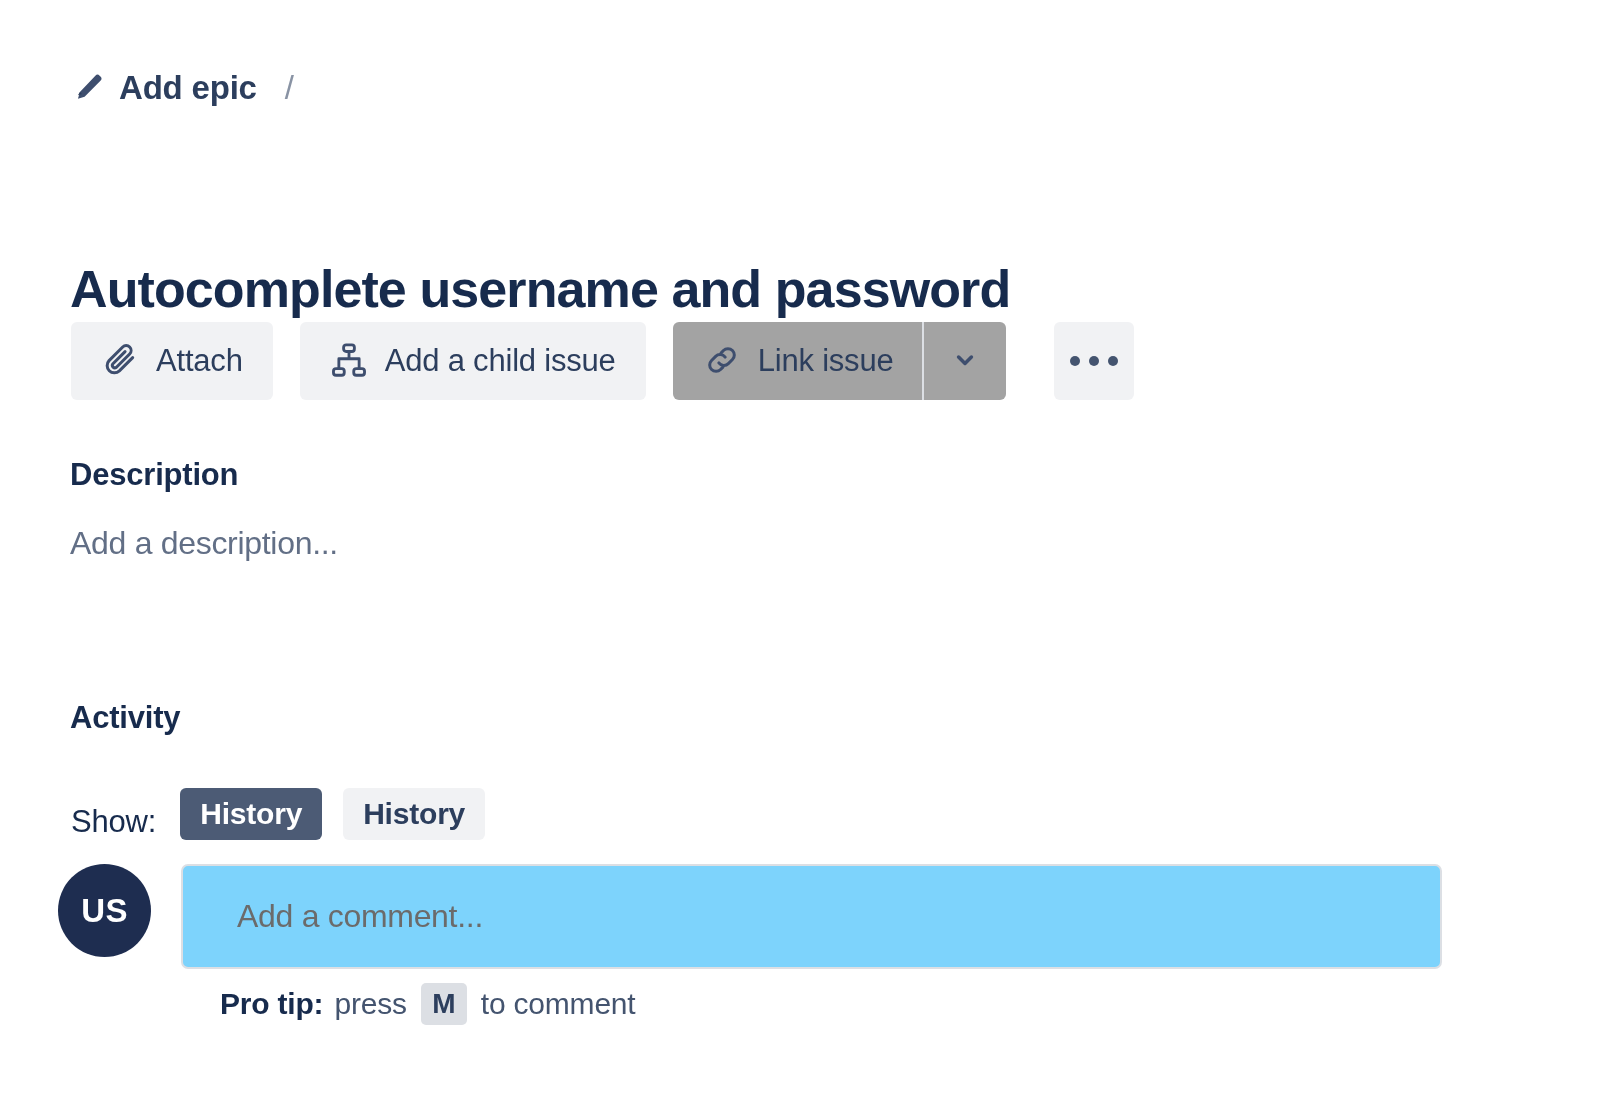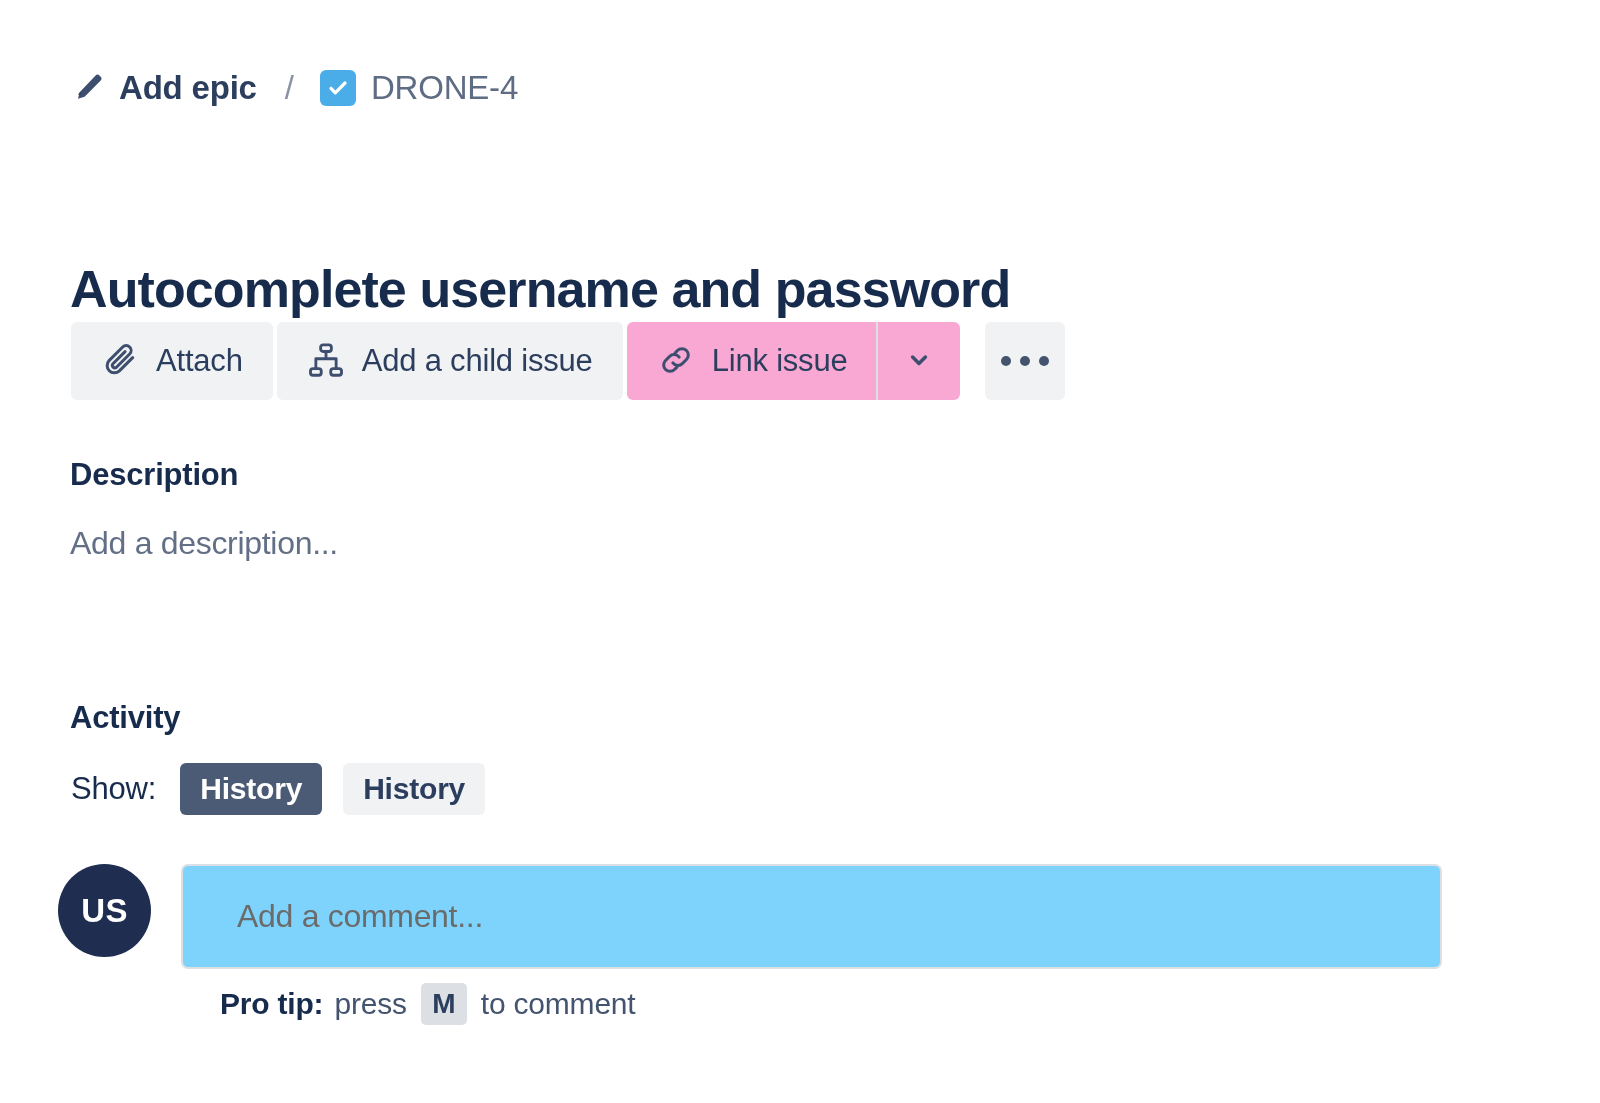--- a/index.html
+++ b/index.html
@@ -94,21 +94,21 @@
     white-space: nowrap;
   }
 
   
   .toolbar {
     position: absolute;
     left: 71px;
     top: 322px;
     display: flex;
     align-items: center;
-    gap: 4px;
+    gap: 27px;
     height: 78px;
   }
   .tb-btn {
     height: 78px;
     background: #F1F2F4;
     border: none;
     border-radius: 6px;
     display: flex;
     align-items: center;
     gap: 17px;
@@ -122,21 +122,21 @@
     font-weight: 500;
     white-space: nowrap;
     letter-spacing: -0.2px;
   }
   .tb-icon { display: block; flex: none; }
 
   .split-group {
     display: flex;
     align-items: stretch;
     height: 78px;
-    background: #f9a8d4;
+    background: #a3a3a3;
     border-radius: 6px;
     overflow: hidden;
   }
   .split-main {
     display: flex;
     align-items: center;
     gap: 17px;
     padding: 0 28px 0 30px;
     cursor: pointer;
     background: transparent;
@@ -198,23 +198,23 @@
     font-size: 32px;
     color: #626F86;
     letter-spacing: -0.3px;
     cursor: text;
   }
 
   
   .show-row {
     position: absolute;
     left: 71px;
-    top: 763px;
-    display: flex;
-    align-items: center;
+    top: 788px;
+    display: flex;
+    align-items: flex-end;
     height: 52px;
   }
   .show-label {
     font-size: 31px;
     color: #172B4D;
     margin-right: 24px;
     letter-spacing: -0.2px;
   }
   .filter-btn {
     height: 52px;
@@ -319,28 +319,20 @@
     <div class="bc-epic">
       <span class="pencil-icon">
         <svg width="34" height="34" viewBox="0 0 24 24" xmlns="http://www.w3.org/2000/svg">
           <path d="M17.2 3.3a2.1 2.1 0 0 1 3 0l0.6 0.6a2.1 2.1 0 0 1 0 3L9.6 18.1 4.9 19.5l1.4-4.7L17.2 3.3z" fill="#3E4E6E"></path>
           <path d="M6.3 14.8l1.4 1.4-2.8 0.9 1.4-2.3z" fill="#2C3E5D"></path>
         </svg>
       </span>
       <span class="bc-epic-label">Add epic</span>
     </div>
     <span class="bc-sep">/</span>
-    <div class="bc-issue">
-      <span class="task-icon">
-        <svg width="24" height="24" viewBox="0 0 24 24" xmlns="http://www.w3.org/2000/svg">
-          <path d="M5 12.3l4.3 4.5L19 7" stroke="#ffffff" stroke-width="3.2" fill="none" stroke-linecap="round" stroke-linejoin="round"></path>
-        </svg>
-      </span>
-      <span class="bc-issue-key">DRONE-4</span>
-    </div>
   </div>
 
   <h1 class="issue-title">Autocomplete username and password</h1>
 
   <div class="toolbar">
 
     <button class="tb-btn">
       <span class="tb-icon">
         <svg width="38" height="38" viewBox="0 0 24 24" xmlns="http://www.w3.org/2000/svg">
           <path d="M20 10.5l-8.4 8.4a4.6 4.6 0 0 1-6.5-6.5l8.6-8.6a3.1 3.1 0 0 1 4.4 4.4l-8.5 8.5a1.6 1.6 0 0 1-2.2-2.2l7.8-7.8" stroke="#3E4E6E" stroke-width="1.9" fill="none" stroke-linecap="round" stroke-linejoin="round"></path>

